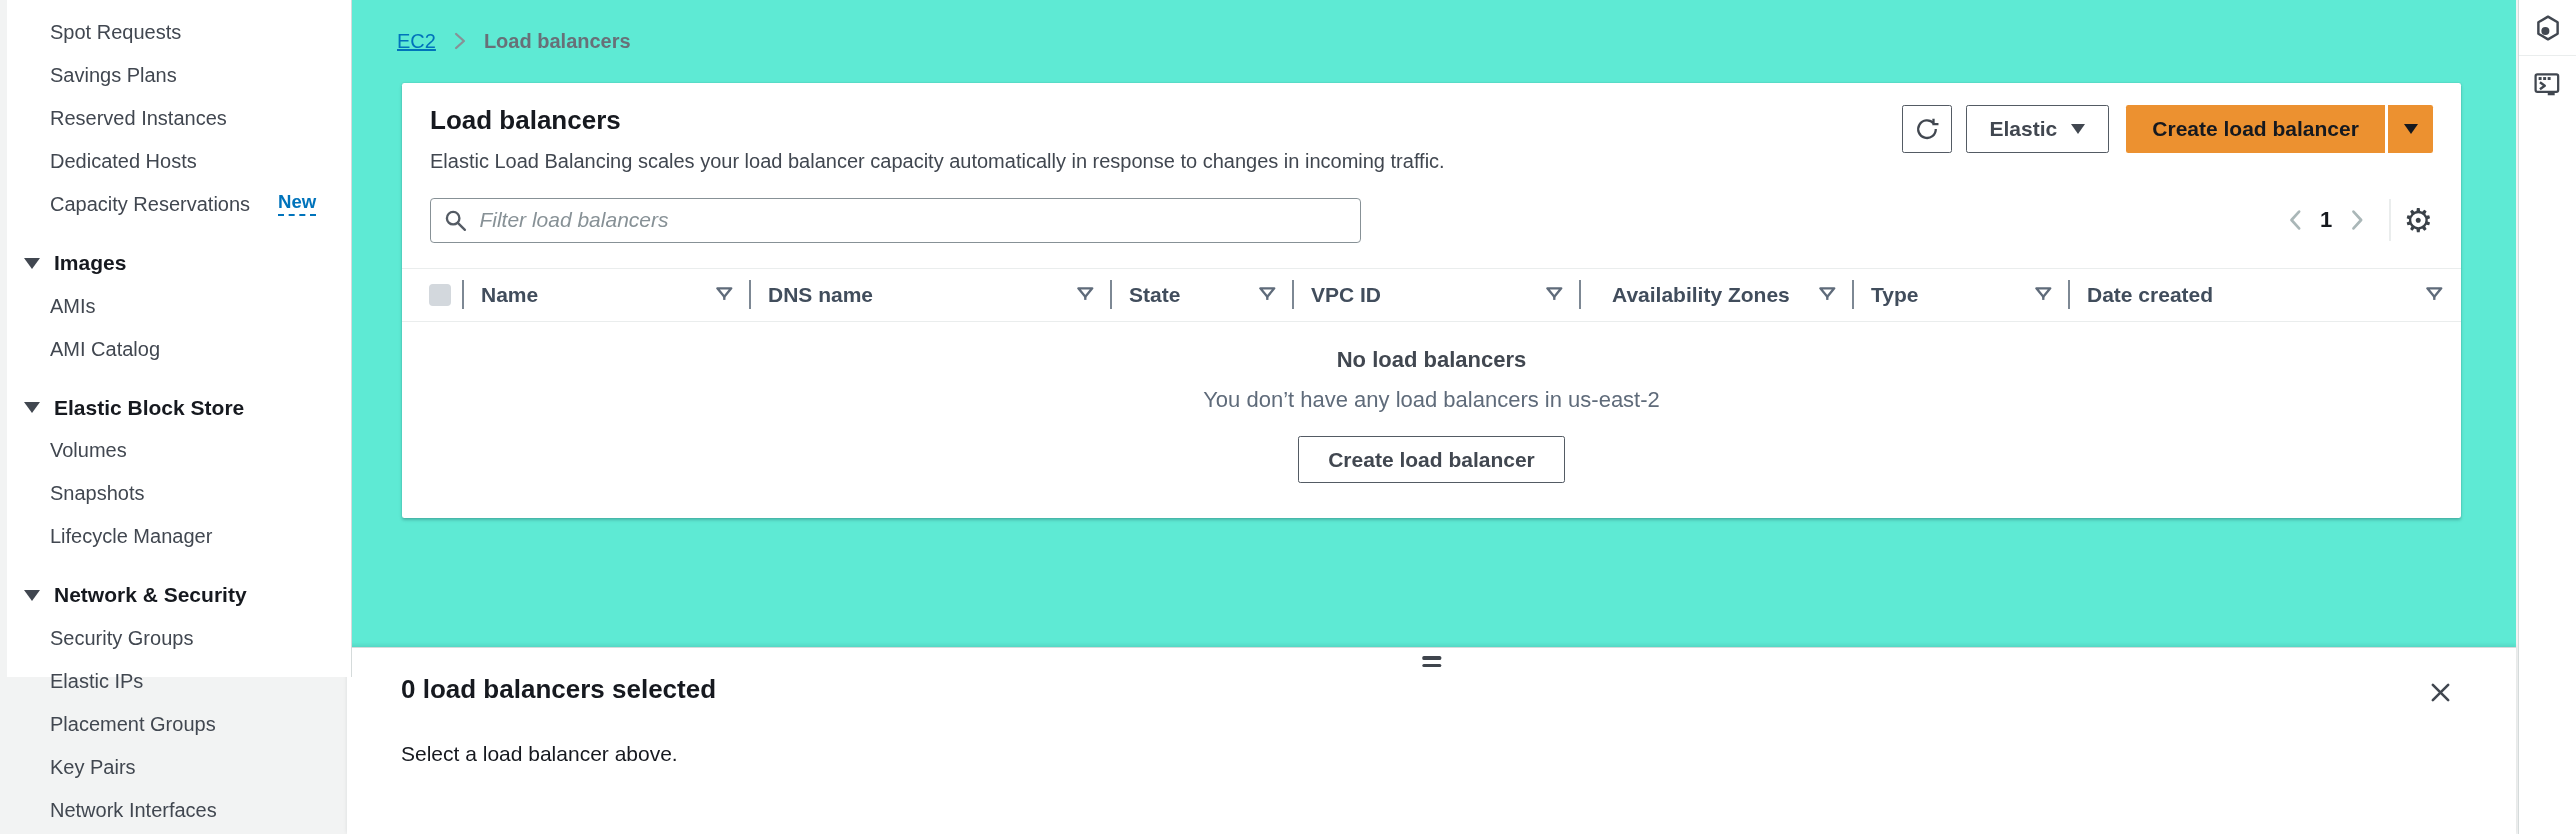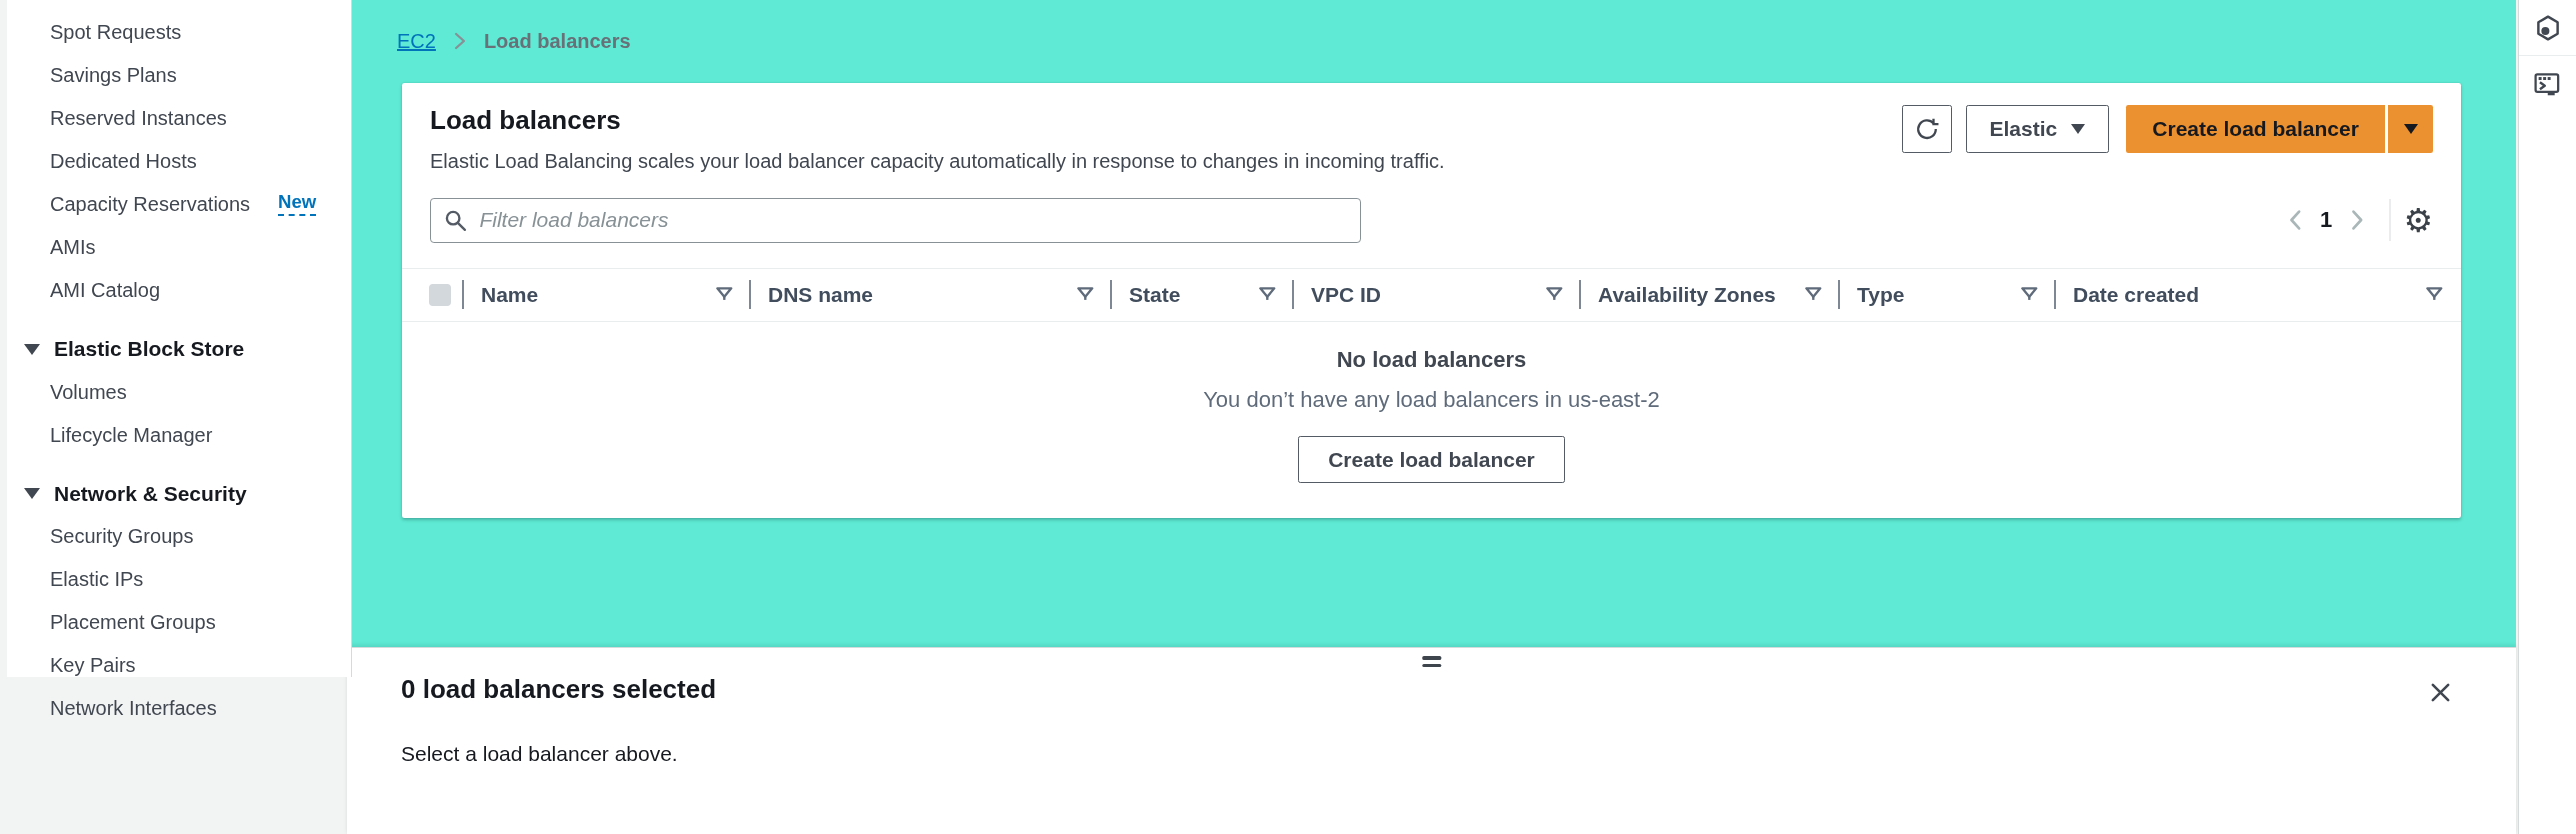--- a/index.html
+++ b/index.html
@@ -68,21 +68,21 @@
   
   .thead { margin-top:25px; height:54px; border-top:1.6px solid #eaeded; border-bottom:1.6px solid #eaeded;
            display:flex; align-items:stretch; padding-left:14px; }
   .th { display:flex; align-items:center; justify-content:space-between; padding:0 17px; position:relative; }
   .th:not(.last)::after { content:''; position:absolute; right:0; top:11.6px; bottom:11.6px; width:1.6px; background:#7d8894; }
   .th-label { font-size:21px; font-weight:700; color:#414d5c; }
   .th-check { width:48px; display:flex; align-items:center; justify-content:center; position:relative; }
   .th-check::after { content:''; position:absolute; right:0; top:11.6px; bottom:11.6px; width:1.6px; background:#7d8894; }
   .checkbox-disabled { width:22px; height:22px; background:#d3d8dd; border-radius:3.9px; }
   .w-name{width:287px;} .w-dns{width:361px;} .w-state{width:182px;} .w-vpc{width:287px;}
-  .w-az{width:259px;} .w-type{width:216px;} .w-date{flex:1;}
+  .w-az{width:259px;margin-left:14px;} .w-type{width:216px;} .w-date{flex:1;}
 
   
   .empty { text-align:center; padding:25.6px 0 35px 0; }
   .empty-title { font-size:22px; font-weight:700; color:#414750; }
   .empty-msg { margin-top:14px; font-size:22px; color:#5f6b7a; }
   .empty-btn { margin-top:23px; display:inline-flex; align-items:center; justify-content:center;
                height:47px; padding:0 29.5px; border:1.6px solid #545b64; border-radius:2.3px; background:#fff;
                font-size:21px; font-weight:700; color:#414750; cursor:pointer; }
 
   
@@ -109,32 +109,39 @@
   <div class="side-link">
       <span>Reserved Instances</span>
     </div>
   <div class="side-link">
       <span>Dedicated Hosts</span>
     </div>
   <div class="side-link">
     <span>Capacity Reservations</span>
     <span class="new-badge">New</span>
   </div>
+  <div class="side-section">
+    <span class="tri-down"></span>
+    <span>Images</span>
+  </div>
   <div class="side-link">
       <span>AMIs</span>
     </div>
   <div class="side-link">
       <span>AMI Catalog</span>
     </div>
   <div class="side-section">
     <span class="tri-down"></span>
     <span>Elastic Block Store</span>
   </div>
   <div class="side-link">
       <span>Volumes</span>
+    </div>
+  <div class="side-link">
+      <span>Snapshots</span>
     </div>
   <div class="side-link">
       <span>Lifecycle Manager</span>
     </div>
   <div class="side-section">
     <span class="tri-down"></span>
     <span>Network &amp; Security</span>
   </div>
   <div class="side-link">
       <span>Security Groups</span>

